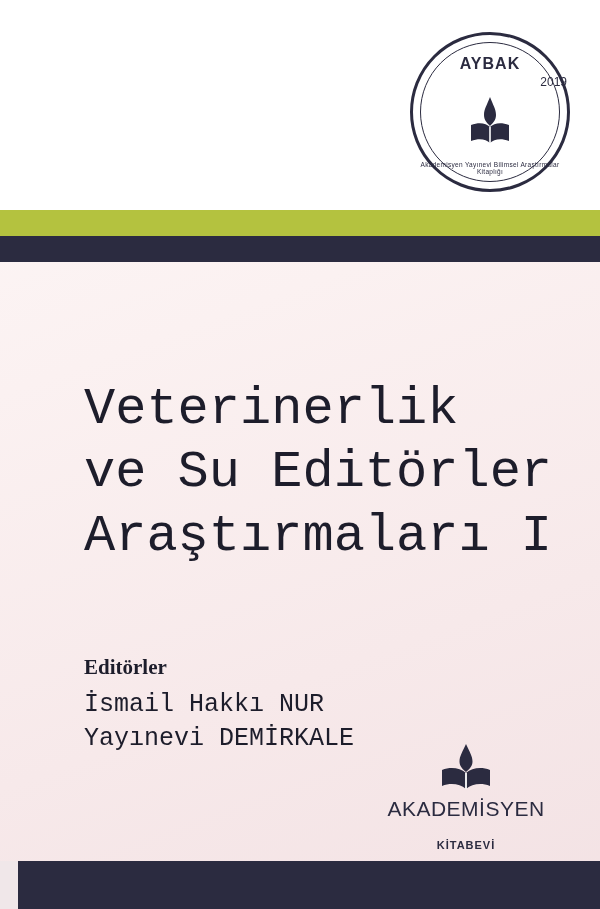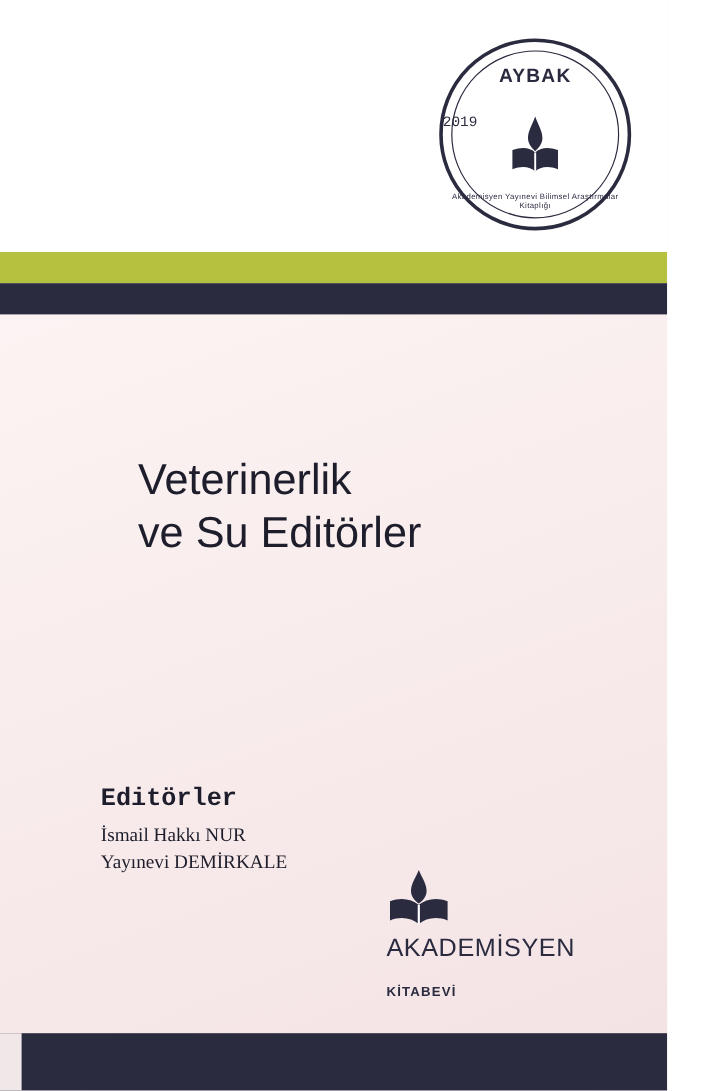--- a/index.html
+++ b/index.html
@@ -5,21 +5,21 @@
   html, body {
     margin: 0;
     padding: 0;
     background: #ffffff;
   }
   body {
     font-family: "Liberation Serif", serif;
   }
   .cover {
     position: relative;
-    width: 556px;
+    width: 600px;
     height: 909px;
     overflow: hidden;
     background: linear-gradient(160deg, #fdf8f8 0%, #fbf1f1 35%, #f7e9ea 70%, #f3e2e4 100%);
   }
   
   .top-white {
     position: absolute;
     left: 0; top: 0;
     width: 100%;
     height: 210px;
@@ -89,25 +89,24 @@
     font-weight: bold;
     font-size: 16px;
     letter-spacing: 1px;
     color: #2b2b40;
   }
   .seal-year {
     position: absolute;
     top: 40px;
     left: 0;
     width: 100%;
-    text-align: left;
-    font-family: Liberation Mono, monospace;
+    text-align: right;
+    font-family: Liberation Sans, sans-serif;
     font-size: 12px;
     color: #2b2b40;
-    margin-top: 20px;
   }
   .seal-logo {
     position: absolute;
     top: 60px;
     left: 50%;
     transform: translateX(-50%);
   }
   .seal-arc {
     position: absolute;
     left: 0;
@@ -121,56 +120,55 @@
   }
 
   
   .title-block {
     position: absolute;
     left: 84px;
     top: 378px;
     width: 440px;
   }
   .title-line {
-    font-family: Liberation Sans, sans-serif;
-    font-size: 36px;
+    font-family: Liberation Mono, monospace;
+    font-size: 52px;
     line-height: 1.22;
     color: #1d1d2b;
     white-space: nowrap;
-    margin-left: 31px;
   }
 
   
   .editors-block {
     position: absolute;
     left: 84px;
     top: 655px;
     width: 400px;
   }
   .editors-heading {
-    font-family: Liberation Mono, monospace;
+    font-family: Liberation Serif, serif;
     font-weight: bold;
     font-size: 21px;
     color: #1d1d2b;
     margin-bottom: 8px;
   }
   .editor-name {
-    font-family: Liberation Serif, serif;
-    font-size: 16px;
+    font-family: Liberation Mono, monospace;
+    font-size: 25px;
     color: #1d1d2b;
     line-height: 1.35;
   }
 
   
   .publisher {
     position: absolute;
     right: 34px;
-    bottom: 76px;
+    bottom: 58px;
     width: 200px;
-    text-align: left;
+    text-align: center;
     color: #2b2b40;
   }
   .publisher-mark {
     margin: 0 auto 2px auto;
   }
   .publisher-name {
     font-family: "Liberation Sans", sans-serif;
     font-size: 21px;
     letter-spacing: 0.5px;
     color: #2b2b40;
@@ -203,20 +201,21 @@
         <path d="M4 30 C12 27 19 28 23 32 C27 28 34 27 42 30 L42 46 C34 43 27 44 23 48 C19 44 12 43 4 46 Z" fill="#2b2b40"></path>
         <path d="M23 32 L23 48" stroke="#ffffff" stroke-width="1.6" fill="none"></path>
       </svg>
     </div>
     <div class="seal-arc">Akademisyen Yayınevi Bilimsel Araştırmalar Kitaplığı</div>
   </div>
 
   <div class="title-block">
     <div class="title-line">Veterinerlik</div>
     <div class="title-line">ve Su Editörler</div>
+    <div class="title-line">Araştırmaları I</div>
   </div>
 
   <div class="editors-block">
     <div class="editors-heading">Editörler</div>
     <div class="editor-name">İsmail Hakkı NUR</div>
     <div class="editor-name">Yayınevi DEMİRKALE</div>
   </div>
 
   <div class="publisher">
     <div class="publisher-mark">

